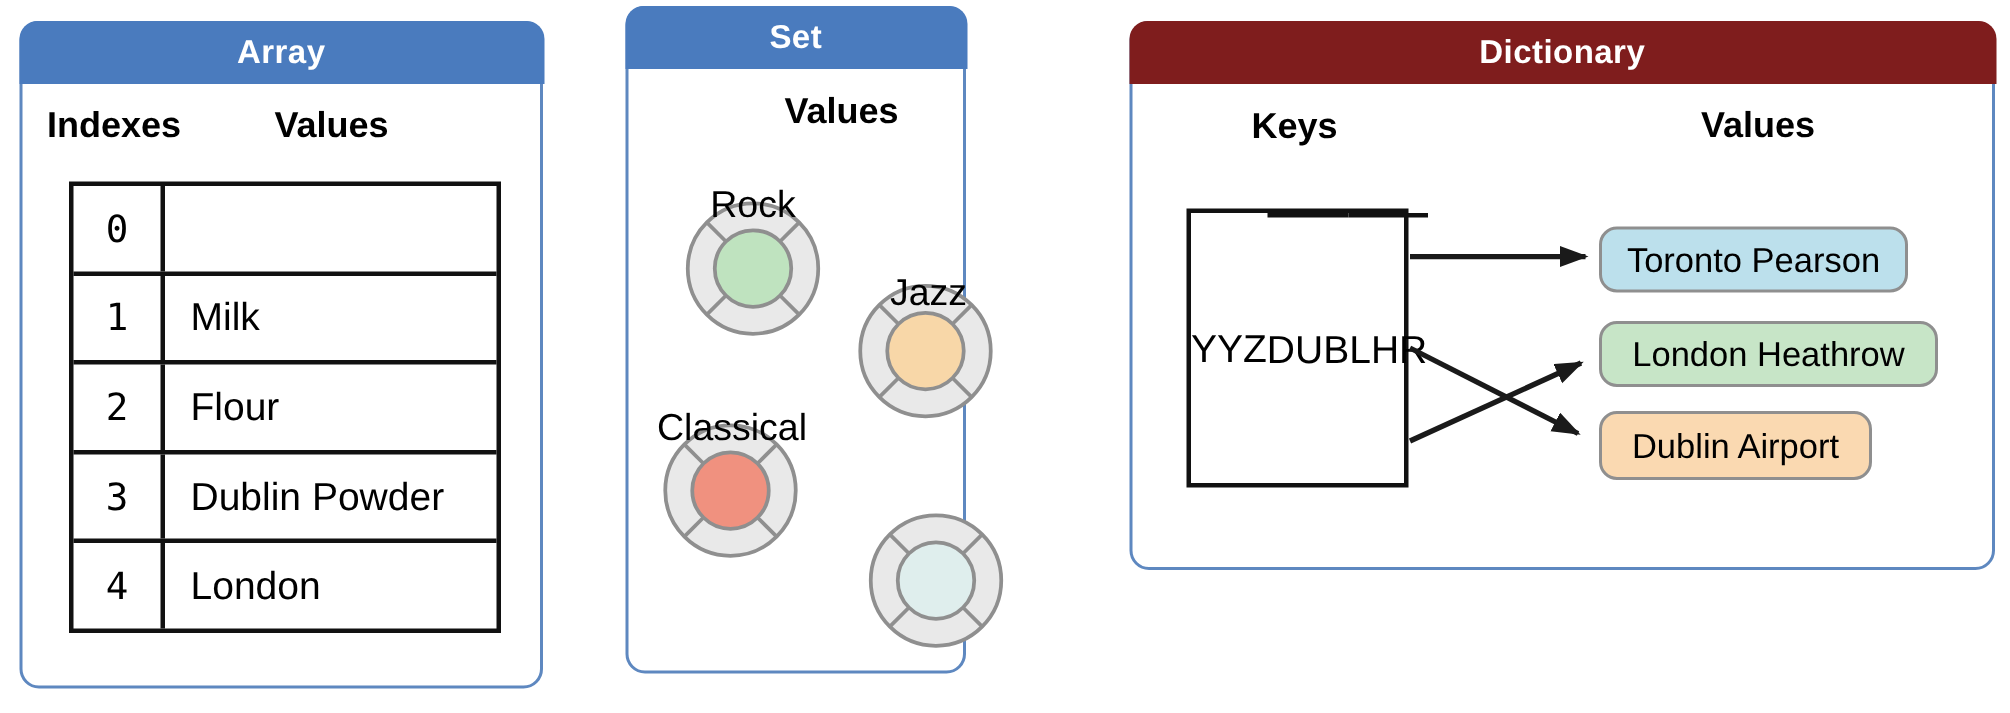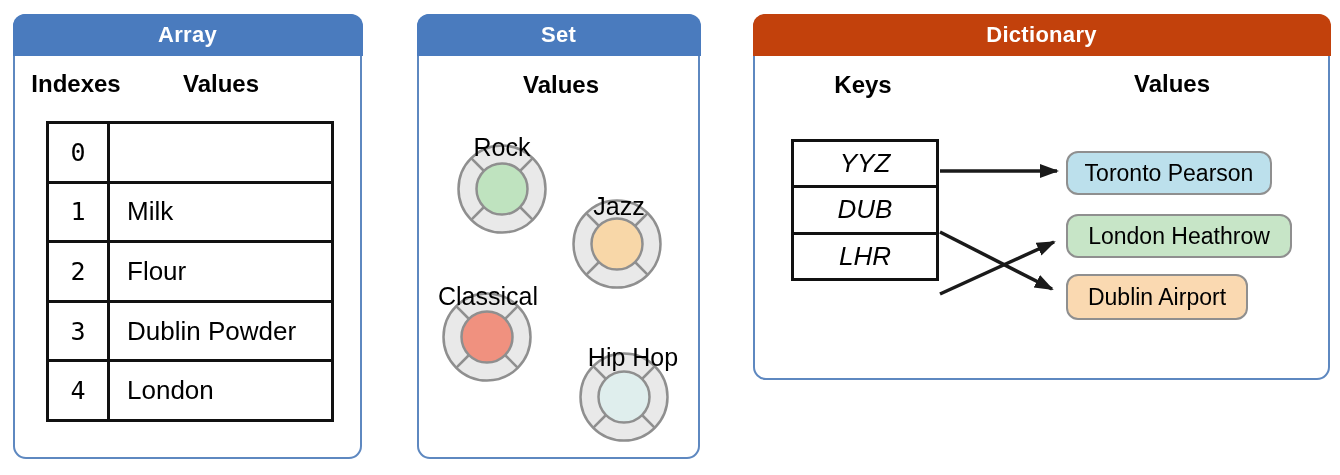--- a/index.html
+++ b/index.html
@@ -19,28 +19,28 @@
   #array-panel{left:13px;top:14px;width:349px;height:445px;}
   .array-table{position:absolute;left:31px;top:105px;width:288px;height:301px;
                border:3px solid #111;box-sizing:border-box;display:flex;flex-direction:column;}
   .array-row{flex:1;display:flex;min-height:0;}
   .array-row + .array-row{border-top:3px solid #111;}
   .array-index{width:58px;border-right:3px solid #111;display:flex;align-items:center;justify-content:center;
                font-family:"DejaVu Sans Mono",monospace;font-size:25px;}
   .array-value{flex:1;display:flex;align-items:center;padding-left:17px;font-size:26px;}
 
   
-  #set-panel{left:417px;top:14px;width:283px;height:445px;}
+  #set-panel{left:417px;top:4px;width:227px;height:445px;}
   #set-panel svg{position:absolute;left:0;top:0;}
   .set-label{position:absolute;font-size:25px;white-space:nowrap;transform:translate(-50%,-50%);margin-top:20px;}
 
   
   #dict-panel{left:753px;top:14px;width:577px;height:366px;}
-  .keys-table{position:absolute;left:36px;top:123px;width:148px;height:142px;
-              border:3px solid #111;box-sizing:border-box;display:flex;flex-direction:column;font-style:italic;}
+  .keys-table{position:absolute;left:36px;top:123px;width:148px;height:186px;
+              border:3px solid #111;box-sizing:border-box;display:flex;flex-direction:row;}
   .key-row{flex:1;display:flex;align-items:center;justify-content:center;font-size:26px;min-height:0;}
   .key-row + .key-row{border-top:3px solid #111;}
   .pill{position:absolute;left:311px;border:2px solid #8F8F8F;border-radius:12px;box-sizing:border-box;
         display:flex;align-items:center;justify-content:center;font-size:23px;white-space:nowrap;}
   #pill-0{top:135px;width:206px;height:44px;}
   #pill-1{top:198px;width:226px;height:44px;}
   #pill-2{top:258px;width:182px;height:46px;}
   #dict-arrows{position:absolute;left:0;top:0;}
 </style>
 </head>
@@ -125,25 +125,24 @@
         <line x1="18" y1="-18" x2="30.8" y2="-30.8"></line>
           <line x1="-18" y1="-18" x2="-30.8" y2="-30.8"></line>
       </g>
       <circle r="25.5" stroke-width="2.5" stroke="#8F8F8F" fill="#DFEEED"></circle>
     </g>
   </svg>
 
   <div class="set-label" style="left:83px;top:111px">Rock</div>
   <div class="set-label" style="left:200px;top:170px">Jazz</div>
   <div class="set-label" style="left:69px;top:260px">Classical</div>
-  <div class="set-label" style="left:214px;top:321px">Hip Hop</div>
 </section>
 
 <section class="panel" id="dict-panel">
-  <div class="panel-header" style="background: #c2410c; justify-content: center;">
+  <div class="panel-header" style="background: #7f1d1d; justify-content: center;">
     <span class="panel-title">Dictionary</span>
   </div>
   <div class="col-label" style="left:108px;top:69px">Keys</div>
   <div class="col-label" style="left:417px;top:68px">Values</div>
 
   <div class="keys-table">
     <div class="key-row">YYZ</div>
     <div class="key-row">DUB</div>
     <div class="key-row">LHR</div>
   </div>

